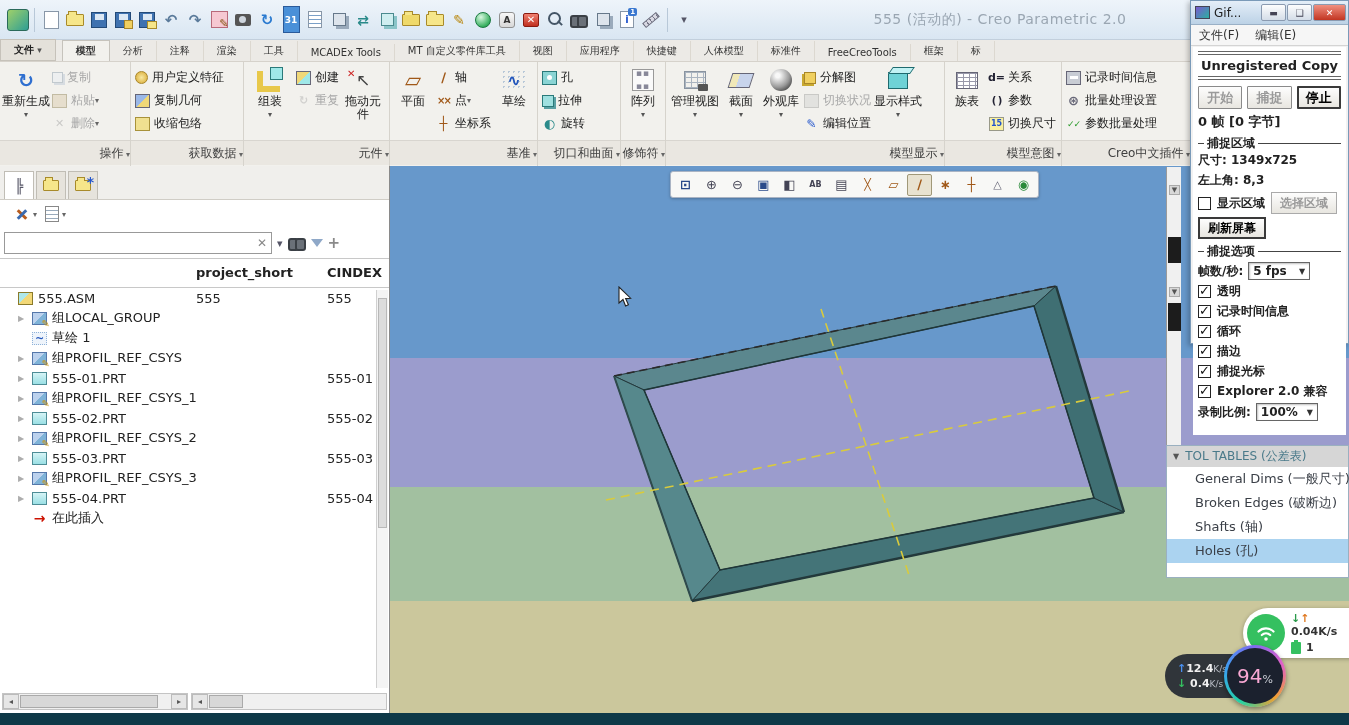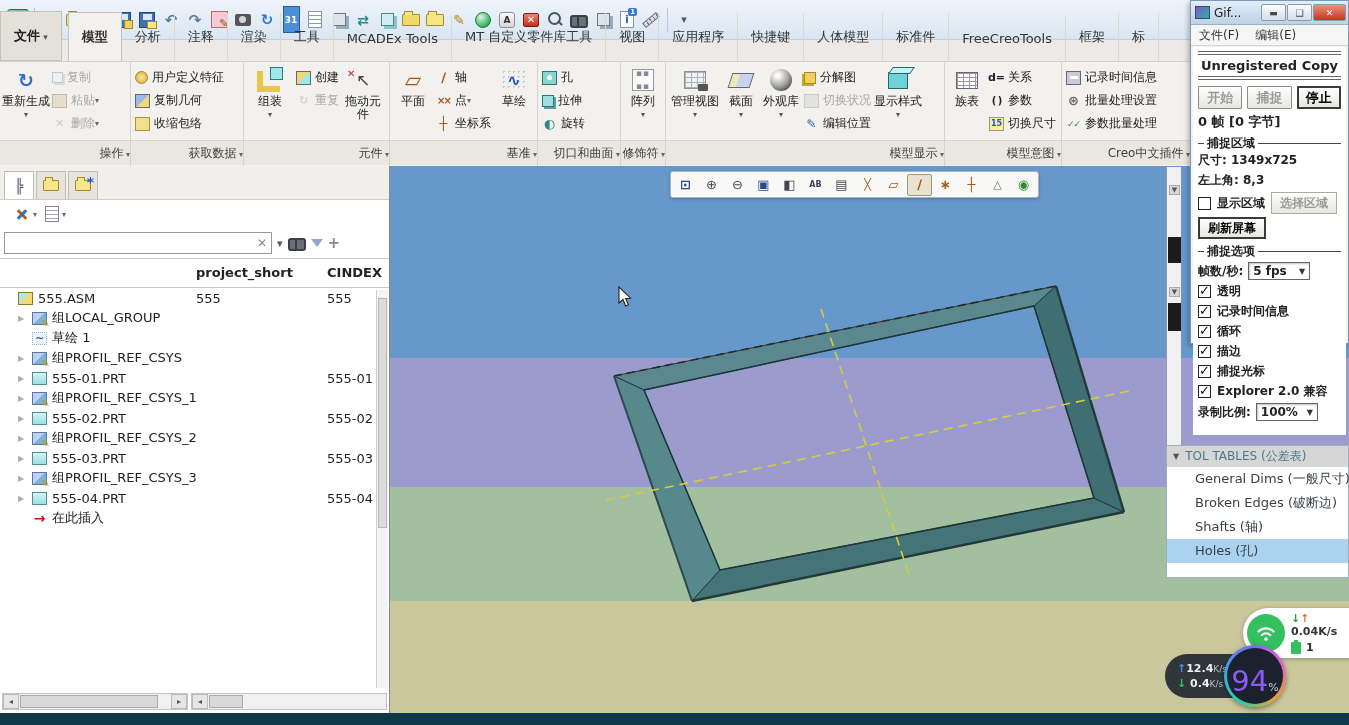--- a/index.html
+++ b/index.html
@@ -45,21 +45,21 @@
   .binoc::before{left:0;} .binoc::after{right:0;}
   .qa-globe{width:16px;height:16px;border-radius:50%;background:radial-gradient(circle at 35% 30%,#d8f8e0,#39b060 70%,#1a7a40);border:1px solid #1a7a40;}
   .qa-info{width:14px;height:17px;background:#fff;border:1px solid #8897a8;position:relative;font-size:10px;color:#2255cc;font-weight:bold;display:flex;align-items:center;justify-content:center;}
   .qa-info::after{content:"1";position:absolute;right:-4px;top:-4px;background:#3a78d0;color:#fff;font-size:7px;padding:0 2px;border-radius:2px;}
   .qa-ruler{width:18px;height:6px;background:repeating-linear-gradient(90deg,#d8d8e2 0 3px,#778 3px 4px);border:1px solid #667;transform:rotate(-40deg);}
   .qa-more{color:#556;font-size:11px;}
 
   
   #tabbar { position:absolute; left:0; top:40px; width:1349px; height:22px; background:#eceae6;
     display:flex; align-items:flex-end; border-bottom:1px solid #d6d2cb; }
-  .tab { padding:15px 13px; font-size:13px; color:#333; white-space:nowrap; border-right:1px solid #dcd8d0; cursor:default; }
+  .tab { padding:3px 13px; font-size:10px; color:#333; white-space:nowrap; border-right:1px solid #dcd8d0; cursor:default; }
   .tab.file { font-weight:bold; color:#222; background:#e4e1da; border:1px solid #c6c2ba; margin-right:6px; }
   .tab.file::after { content:" ▾"; font-size:9px; color:#555; }
   .tab.active { font-weight:bold; background:#f2f1ed; border:1px solid #c6c3bc; border-bottom:none; }
 
   
   #ribbon { position:absolute; left:0; top:62px; width:1349px; height:104px; background:#f2f1ed; display:flex; }
   .rgroup { flex:none; display:flex; flex-direction:column; border-right:1px solid #d6d3cc; }
   .rbody { height:78px; display:flex; align-items:flex-start; padding:2px 2px 0 2px; overflow:hidden; }
   .rlabel { height:25px; background:#eae7e1; border-top:1px solid #d8d5cf; text-align:right;
     font-size:12px; color:#3f3f3f; line-height:24px; white-space:nowrap; overflow:hidden; }
@@ -261,21 +261,21 @@
     border-radius:22px; z-index:14; color:#f0f0f0; font-size:11px; font-weight:bold; display:flex; flex-direction:column;
     justify-content:center; padding-left:12px; gap:2px; }
   .up-b { color:#4a90f0; font-weight:bold; }
   .dn-g { color:#35c060; font-weight:bold; }
   .kps { font-size:9px; color:#b8bcc4; font-weight:normal; }
   #pct-circle { position:absolute; left:1224px; top:645px; width:62px; height:62px; border-radius:50%; z-index:16;
     background:conic-gradient(from 210deg,#22d3a5,#3aa0f0,#7a6cf0,#e060c8,#f0a030,#22d3a5);
     box-shadow:0 2px 5px rgba(0,0,0,.4); }
   #pct-inner { position:absolute; inset:3px; border-radius:50%; background:#1b212e; display:flex; align-items:baseline;
     justify-content:center; padding-top:16px; }
-  #pct-num { font-size:29px; color:#8b5cf6; }
+  #pct-num { font-size:20px; color:#f9a8d4; }
   #pct-sym { font-size:11px; color:#c8ccd4; }
 </style>
 </head>
 <body>
 
 <div id="app">
 
   <div id="titlebar">
     <span class="qi qa-logo"></span>
     <span class="qdiv"></span>
@@ -340,20 +340,21 @@
         <span class="qa-stack"></span>
       </span>
     <span class="qi">
         <span class="qa-info">i</span>
       </span>
     <span class="qi">
         <span class="qa-ruler"></span>
       </span>
     <span class="qdiv"></span>
     <span class="qi qa-more">▾</span>
+    <span id="title-text">555 (活动的) - Creo Parametric 2.0</span>
   </div>
 
   <div id="tabbar">
     <span class="tab file">文件</span>
     <span class="tab active">模型</span>
     <span class="tab">分析</span>
     <span class="tab">注释</span>
     <span class="tab">渲染</span>
     <span class="tab">工具</span>
     <span class="tab">MCADEx Tools</span>

